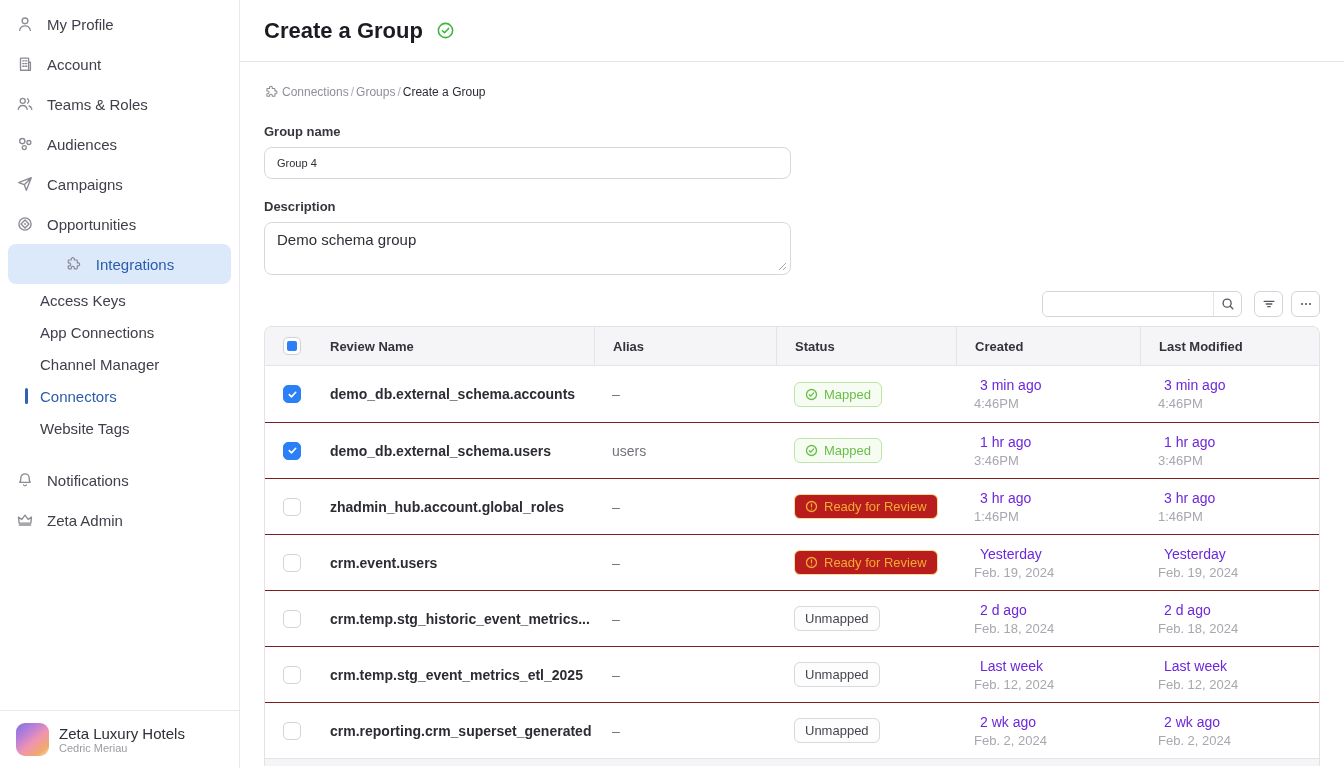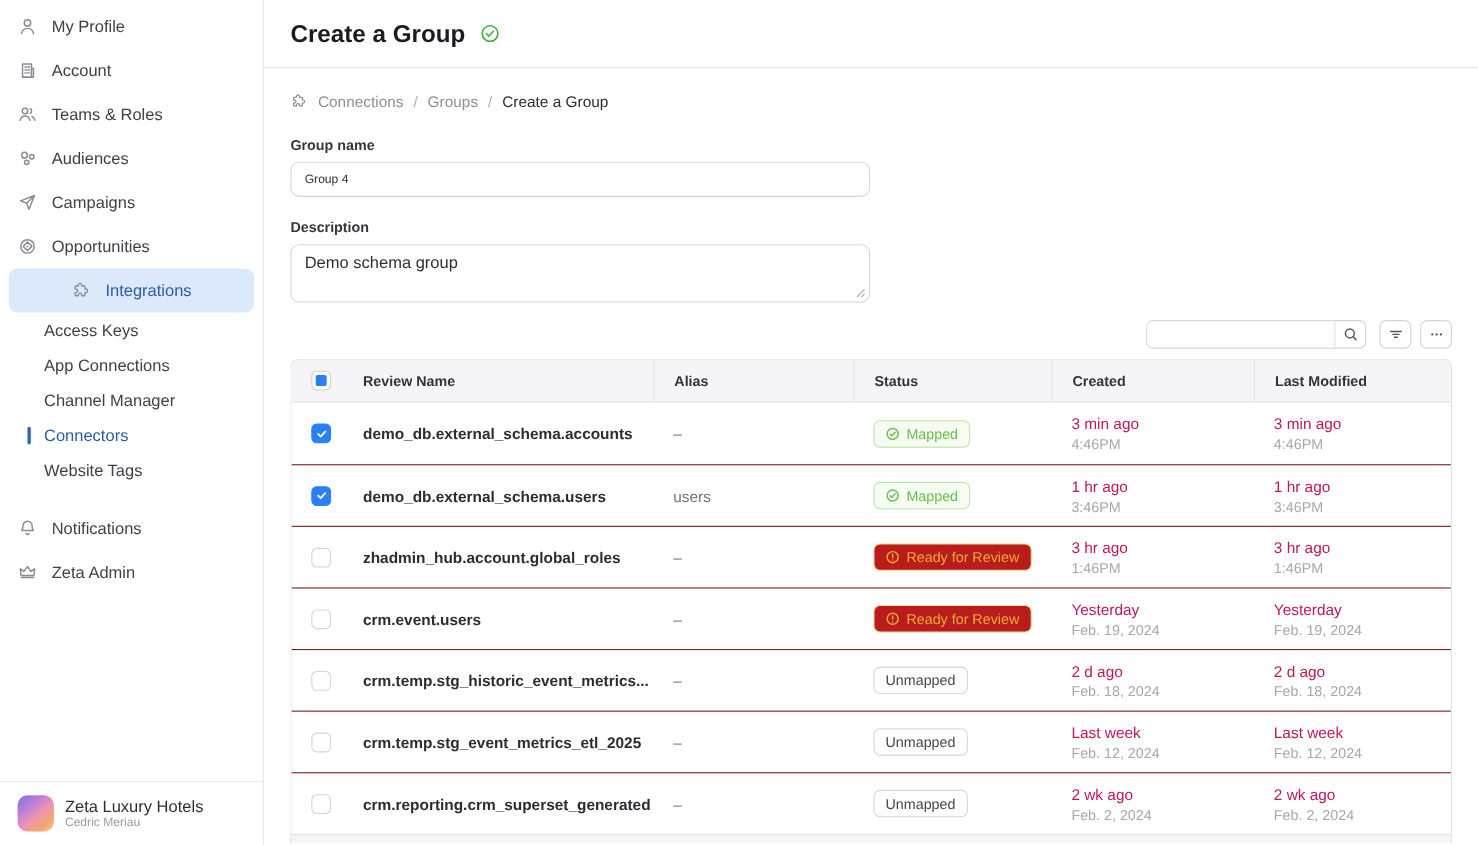--- a/index.html
+++ b/index.html
@@ -29,21 +29,21 @@
   .account-name { font-size:15px; color:#2e2e36; line-height:1.15; }
   .account-user { font-size:11px; color:#9b9ba3; }
 
   
   .main { flex:1; display:flex; flex-direction:column; min-width:0; }
   .page-header { height:62px; min-height:62px; display:flex; align-items:center; gap:13px;
     padding:0 24px; border-bottom:1px solid #e6e6ea; }
   .page-title { font-size:22px; font-weight:bold; color:#1b1b22; }
   .content { padding:0 24px; flex:1; overflow:hidden; }
 
-  .breadcrumb { margin-top:22px; display:flex; align-items:center; gap:9px; font-size:14px; color:#8f8f98; }
+  .breadcrumb { margin-top:22px; display:flex; align-items:center; gap:2px; font-size:12px; color:#8f8f98; }
   .crumb { cursor:pointer; }
   .crumb.current { color:#2c2c34; cursor:default; }
   .crumb-sep { color:#b0b0b8; }
 
   .form-field { margin-top:24px; }
   .form-field + .form-field { margin-top:20px; }
   .field-label { font-size:13px; font-weight:bold; color:#36363e; margin-bottom:8px; }
   .text-input { width:527px; height:32px; border:1px solid #d8d8dc; border-radius:8px; padding:9px 12px;
     font-size:11px; color:#2e2e36; font-family:"Liberation Sans",sans-serif; outline:none; background:#fff; }
   .textarea-wrap { position:relative; width:527px; }
@@ -84,21 +84,21 @@
   .ind-square { width:10px; height:10px; border-radius:2px; background:#2b7ff7; }
   .tname { font-size:14px; font-weight:bold; color:#2c2c33; }
   .alias { font-size:14px; color:#73737b; }
   .badge { display:inline-flex; align-items:center; gap:6px; height:25px; padding:0 10px;
     border-radius:6px; font-size:13px; border:1px solid #d8d8dd; color:#46464e; background:#fdfdfe; }
   .badge svg { display:none; }
   .badge.mapped { color:#68bf49; background:#f7fcf2; border-color:#bfe5aa; }
   .badge.mapped .badge-icon-check { display:block; stroke:#68bf49; }
   .badge.ready { color:#f0ac33; background:#b91c1c; border-color:#f6dc96;justify-content:center; }
   .badge.ready .badge-icon-alert { display:block; stroke:#f0ac33; }
-  .time-main { font-size:14px; color:#be185d; margin-bottom:3px; }
+  .time-main { font-size:14px; color:#6d28d9; margin-bottom:3px;margin-left:6px; }
   .time-sub { font-size:13px; color:#a7a7ae; }
   .table-next-strip { height:8px; background:#f5f5f7; border-top:1px solid #e4e4e8;
     border-left:1px solid #e3e3e7; border-right:1px solid #e3e3e7; }
 </style>
 </head>
 <body>
 
 <div class="app">
 
   <nav class="sidebar">

